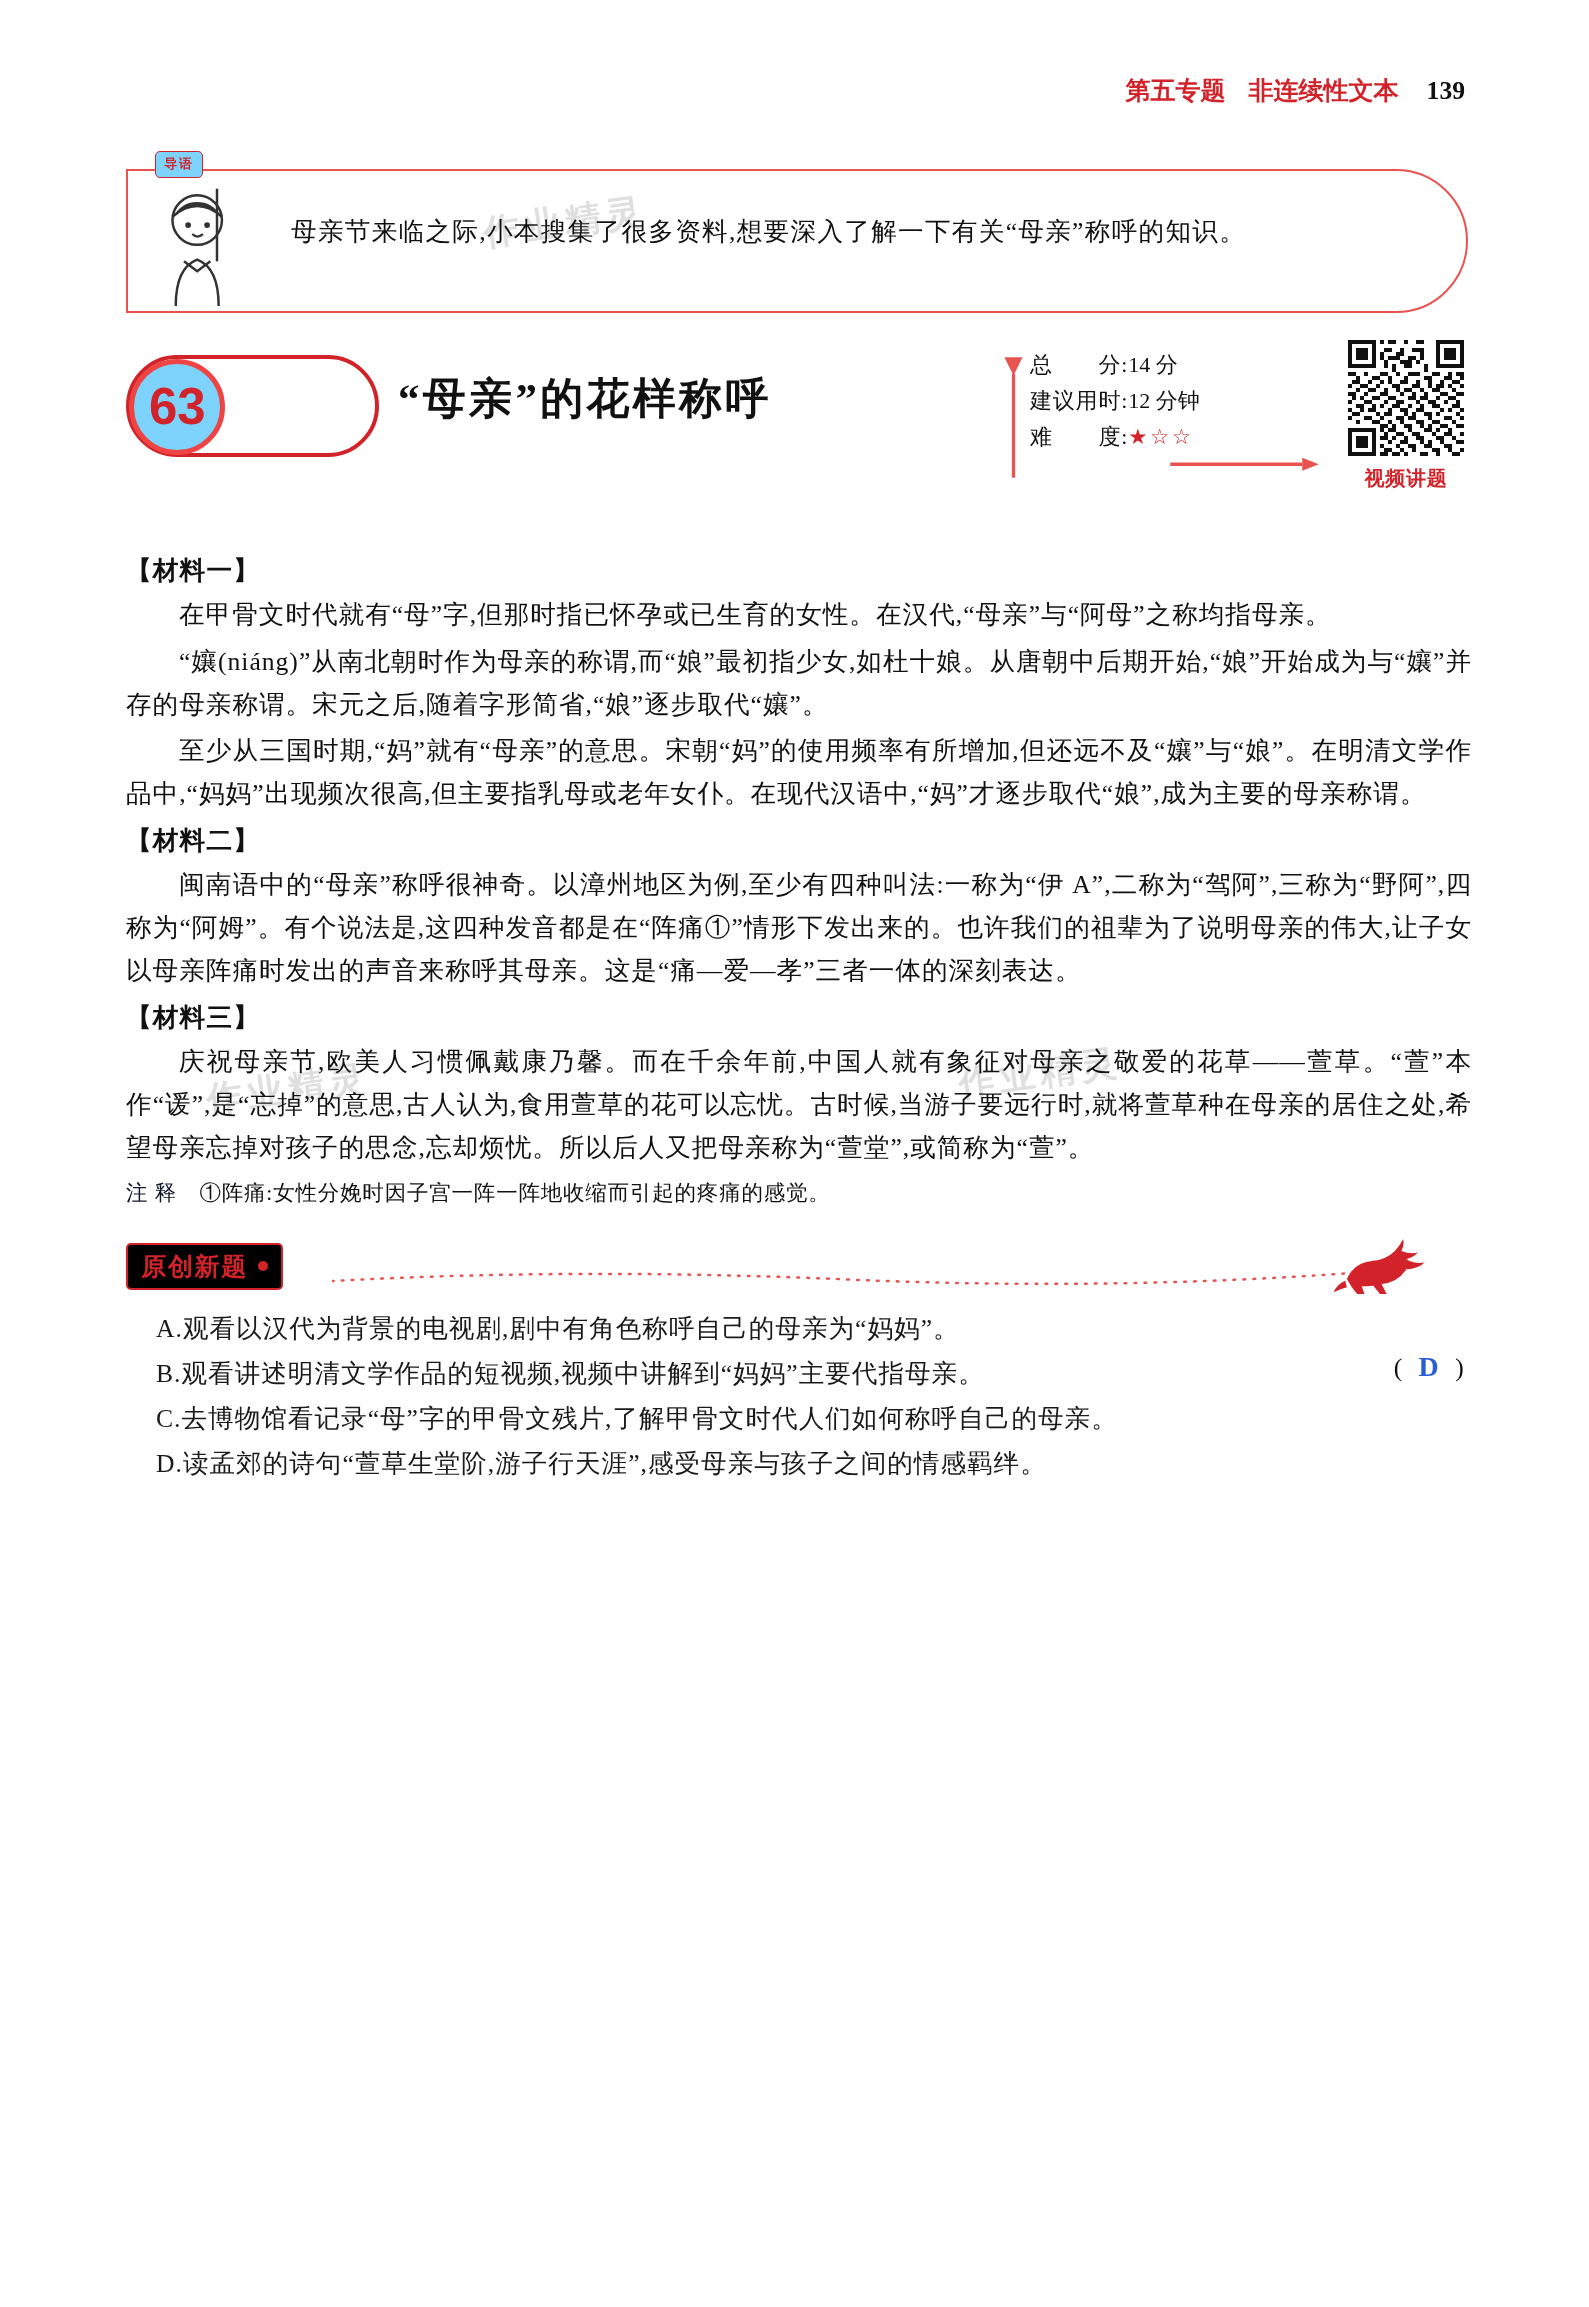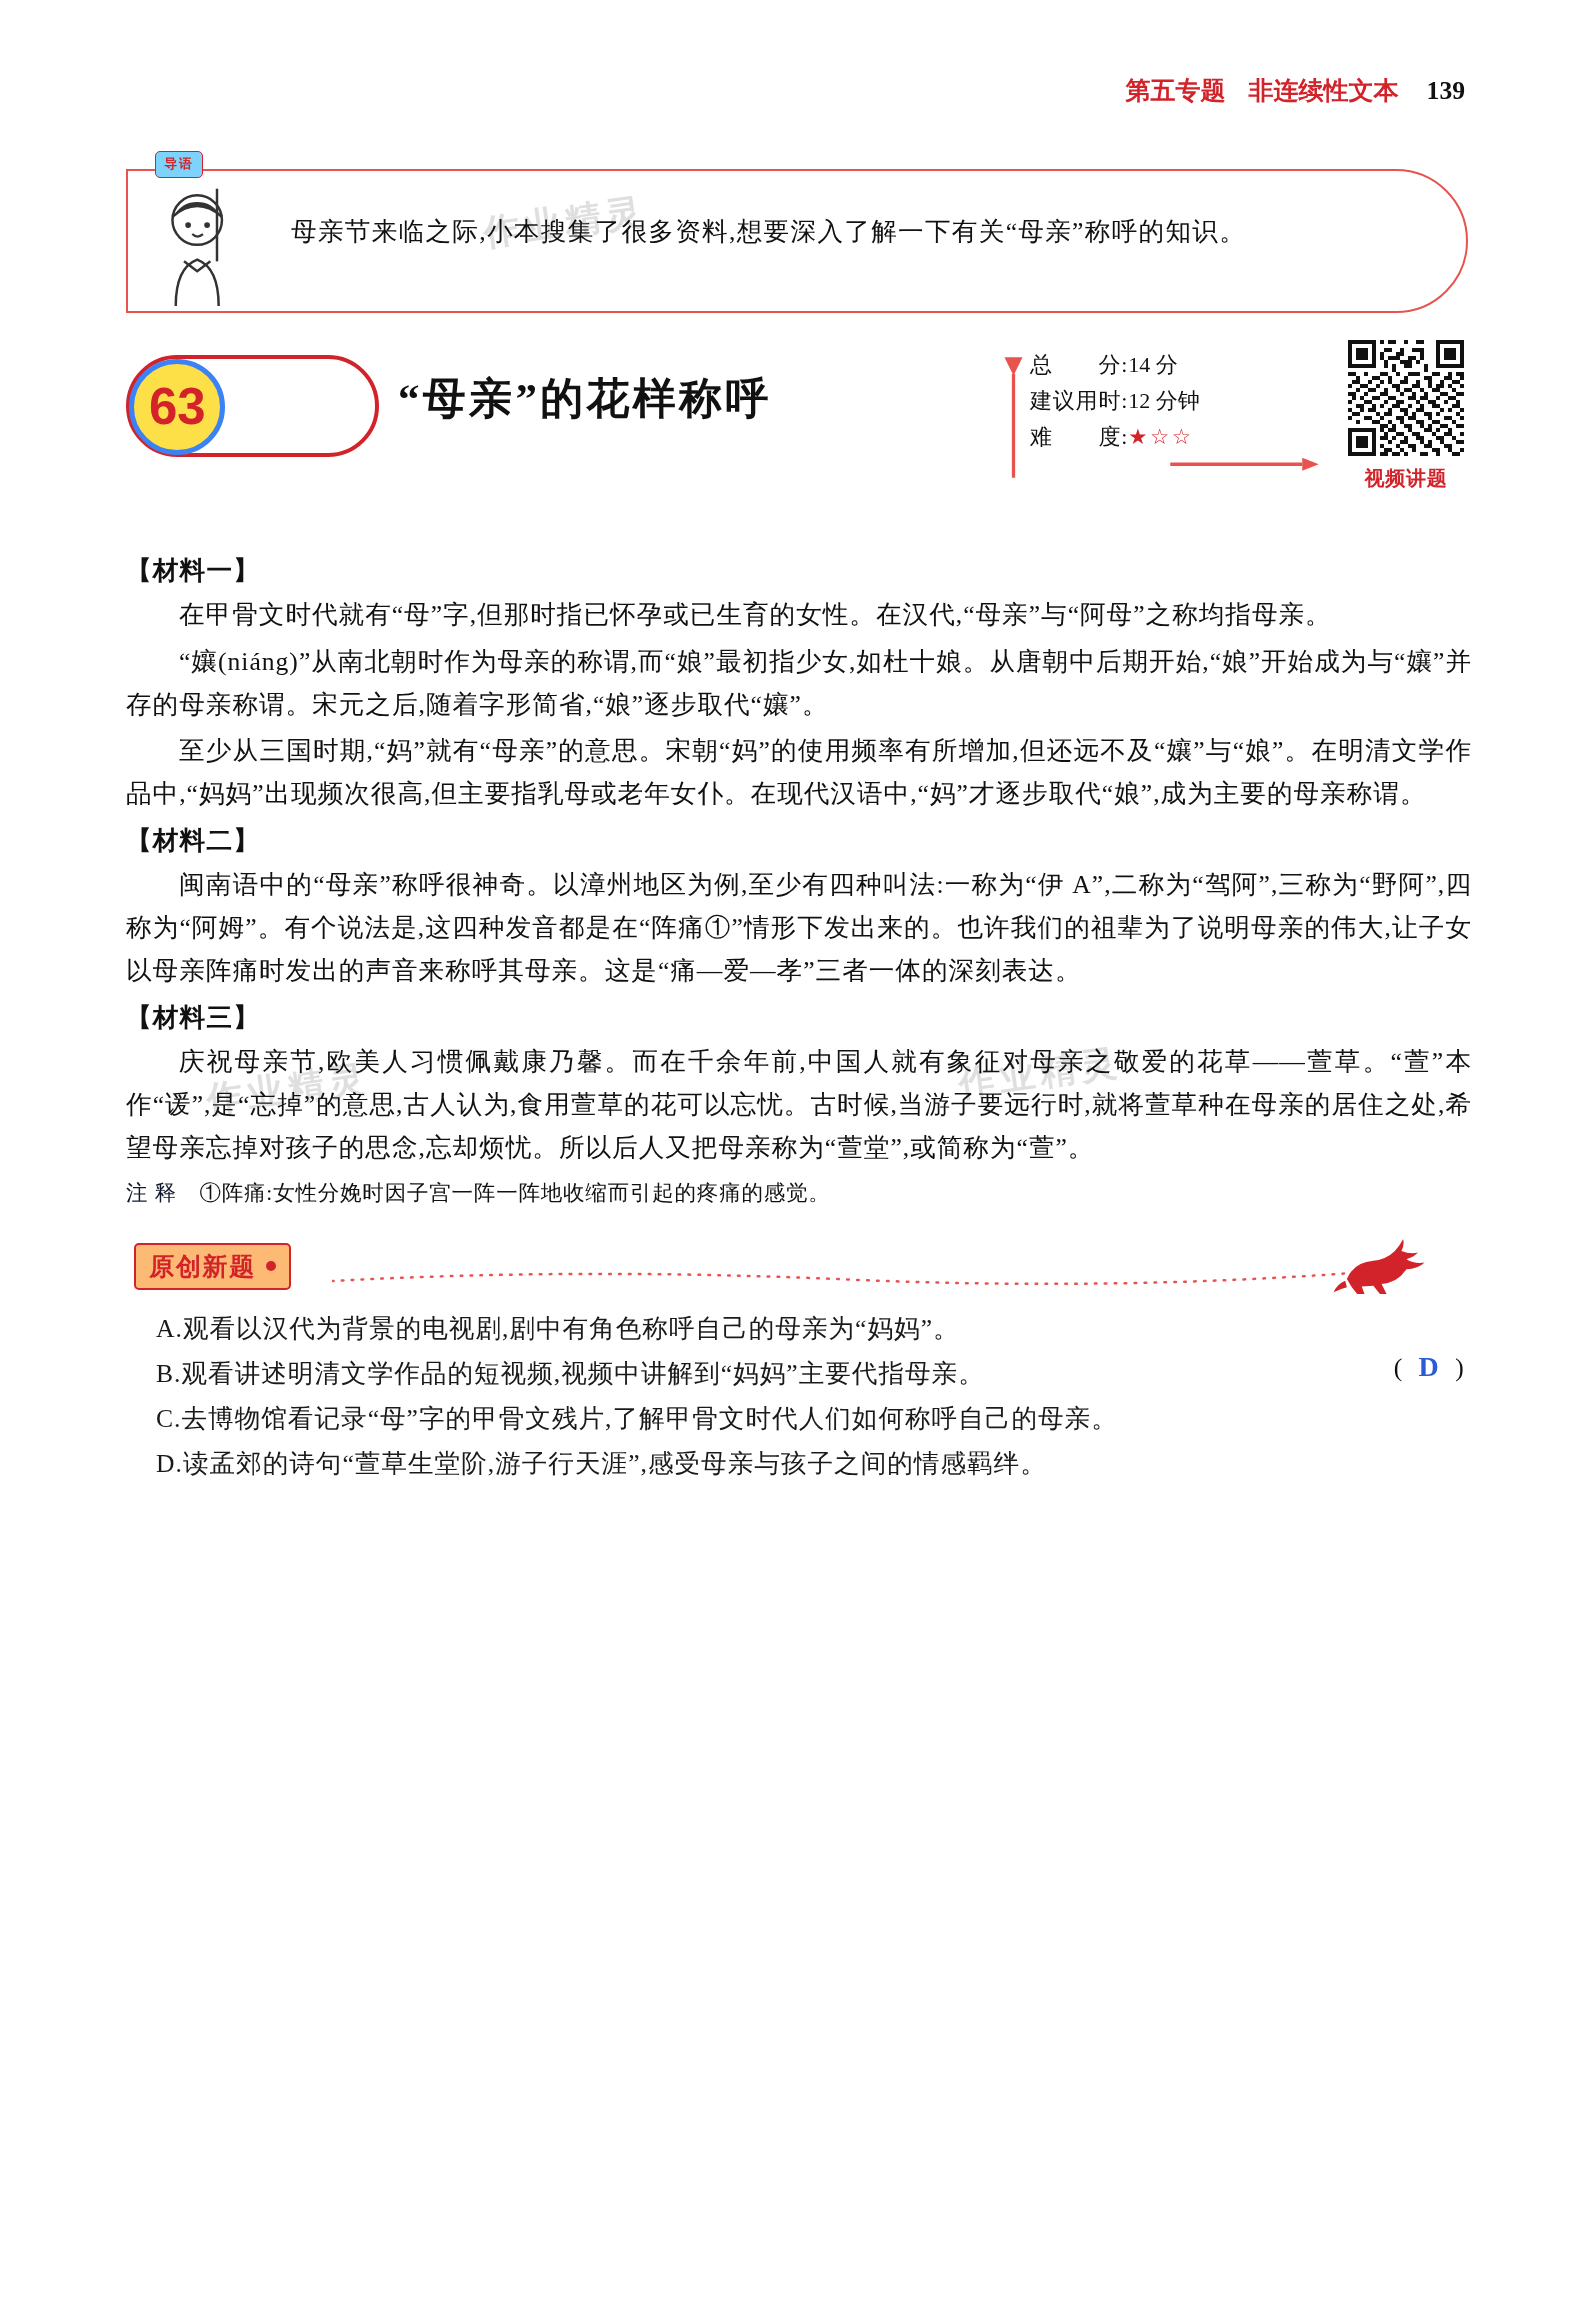--- a/index.html
+++ b/index.html
@@ -114,23 +114,23 @@
     height: 102px;
     border: 4.1px solid #d2232a;
     border-radius: 51px / 51px;
     box-sizing: border-box;
   }
   .num-badge .circle {
     position: absolute;
     left: 3.3px; top: 3.3px;
     width: 96px;
     height: 96px;
-    border: 5px solid #3b82f6;
+    border: 5px solid #ef4444;
     border-radius: 50%;
-    background: #fde047;
+    background: #7dd3fc;
     box-sizing: border-box;
     display: flex;
     align-items: center;
     justify-content: center;
     font-family: "Liberation Sans", sans-serif;
     font-size: 51px;
     font-weight: bold;
     color: #d2232a;
   }
   .title-text {
@@ -231,22 +231,22 @@
   }
 
   
   .band {
     position: relative;
     margin-top: 25px;
     height: 58px;
   }
   .band-tag {
     position: absolute;
-    left: 8px; top: 6.6px;
-    background: #fdba74;
+    left: 0; top: 6.6px;
+    background: #000000;
     border: 2.5px solid #d2232a;
     border-radius: 5px;
     color: #d2232a;
     font-weight: bold;
     font-size: 25px;
     letter-spacing: 1.7px;
     padding: 5px 13.2px 5.8px 13.2px;
     display: flex;
     align-items: center;
     gap: 10px;

